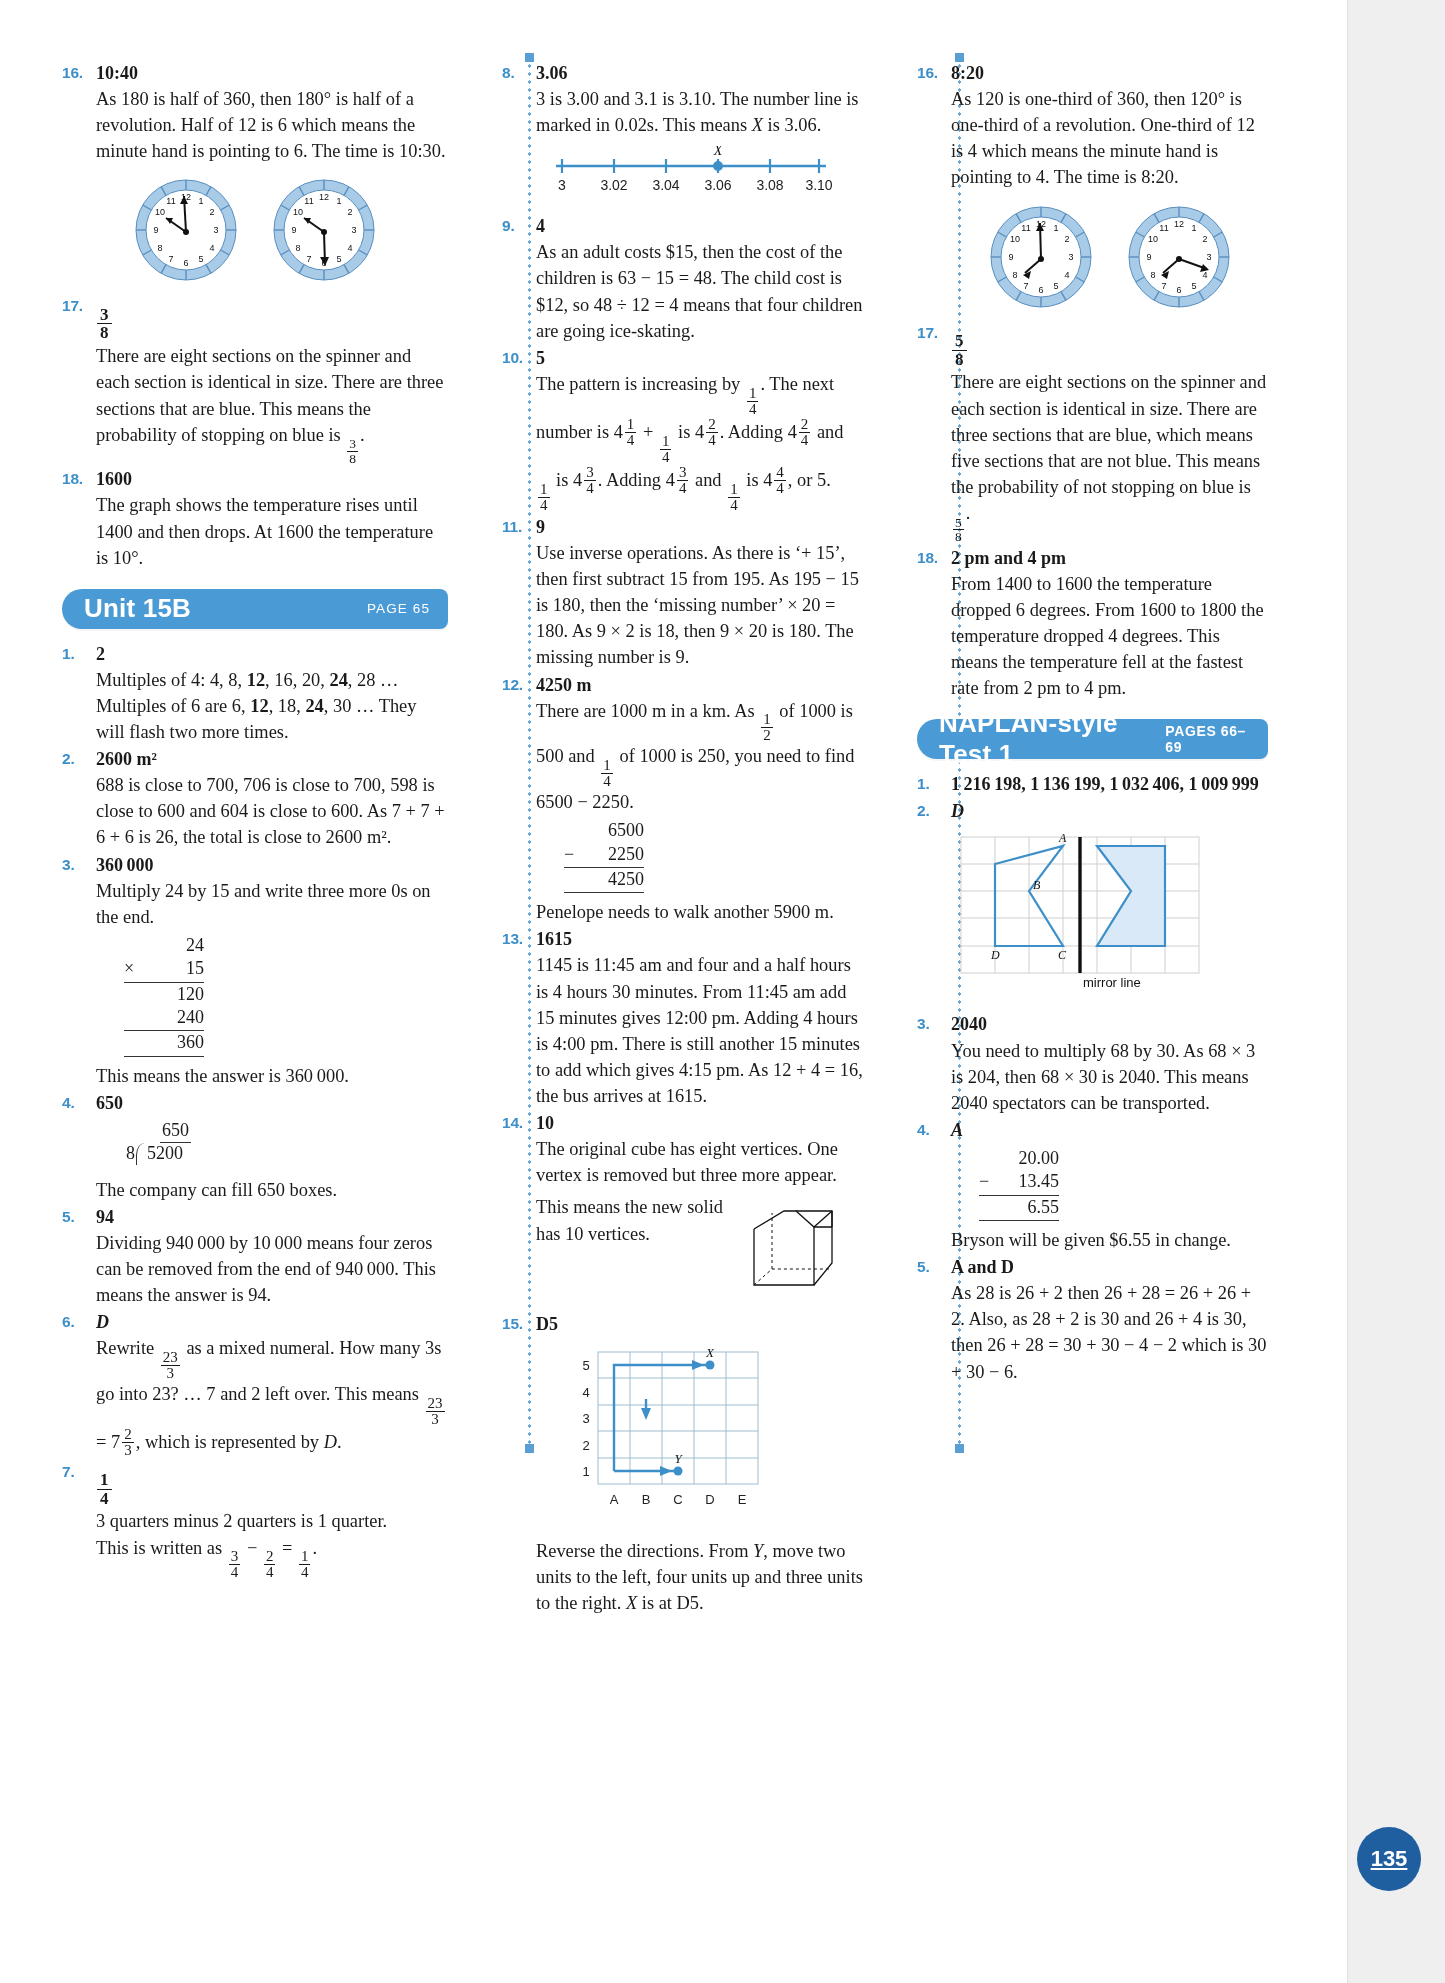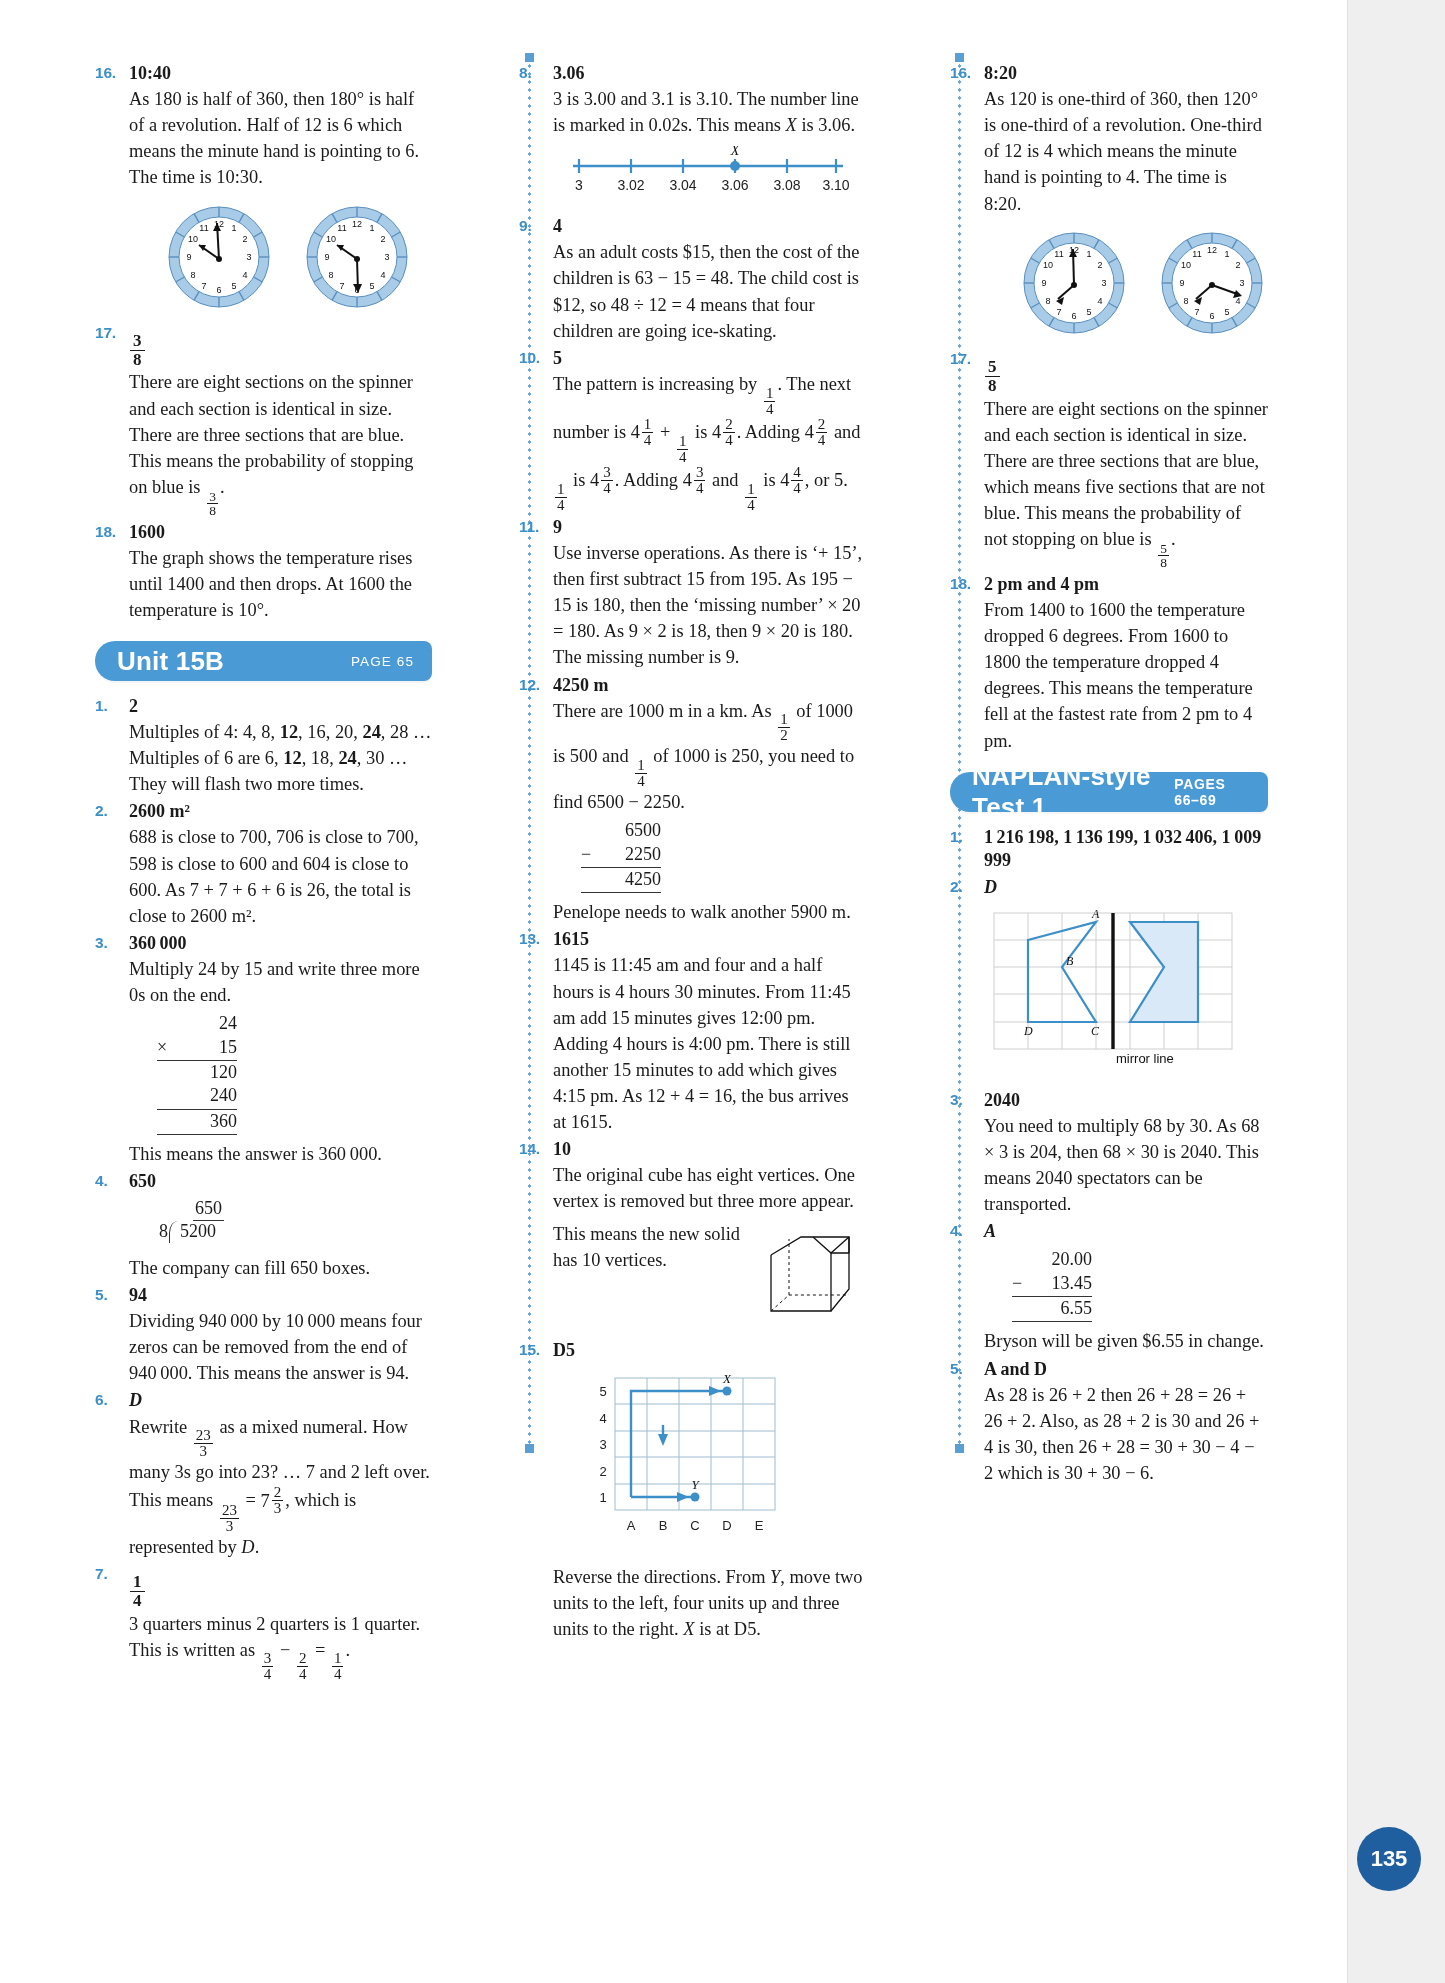--- a/index.html
+++ b/index.html
@@ -20,21 +20,21 @@
   #page-sheet {
     position:absolute; top:0; left:0; width:1347px; height:1983px;
     background:#ffffff;
   }
   
   #columns {
     position:absolute; top:62px; left:62px;
     width:1230px; height:1800px;
     display:flex; gap:0;
   }
-  .col { width:410px; padding-right:24px; position:relative;margin-left:33px; }
+  .col { width:410px; padding-right:24px; position:relative; }
   .col.c2 { padding-left:30px; padding-right:24px; width:415px;}
   .col.c3 { padding-left:30px; width:405px;}
   
   .vrule {
     position:absolute; top:0px; width:5px; height:1382px;
     background-image: radial-gradient(circle, #6aa9d8 1.6px, transparent 1.7px);
     background-size: 5px 8px;
     background-repeat: repeat-y;
   }
   .vrule::before, .vrule::after {
@@ -144,21 +144,21 @@
   #footer .ftext {
     font-family:"Liberation Serif", serif; font-size:21px; font-weight:bold;
   }
   #footer .ftext .excel { color:#2a7fc0; font-style:italic; }
   #footer .ftext .adv { color:#2a7fc0; }
   #pagebadge {
     position:absolute; right:24px; bottom:92px;
     width:64px; height:64px; border-radius:50%;
     background:#1f5fa0; color:#fff;
     display:flex; align-items:center; justify-content:center;
-    font-family:"Liberation Sans", sans-serif; font-weight:bold; font-size:22px;
+    font-family:"Liberation Sans", sans-serif; font-weight:bold; font-size:22px;text-decoration:underline;
   }
 </style>
 </head>
 <body>
 
 <div id="page-sheet">
 
   <div id="columns">
     <div class="vrule" id="vrule1"></div>
     <div class="vrule" id="vrule2"></div>

